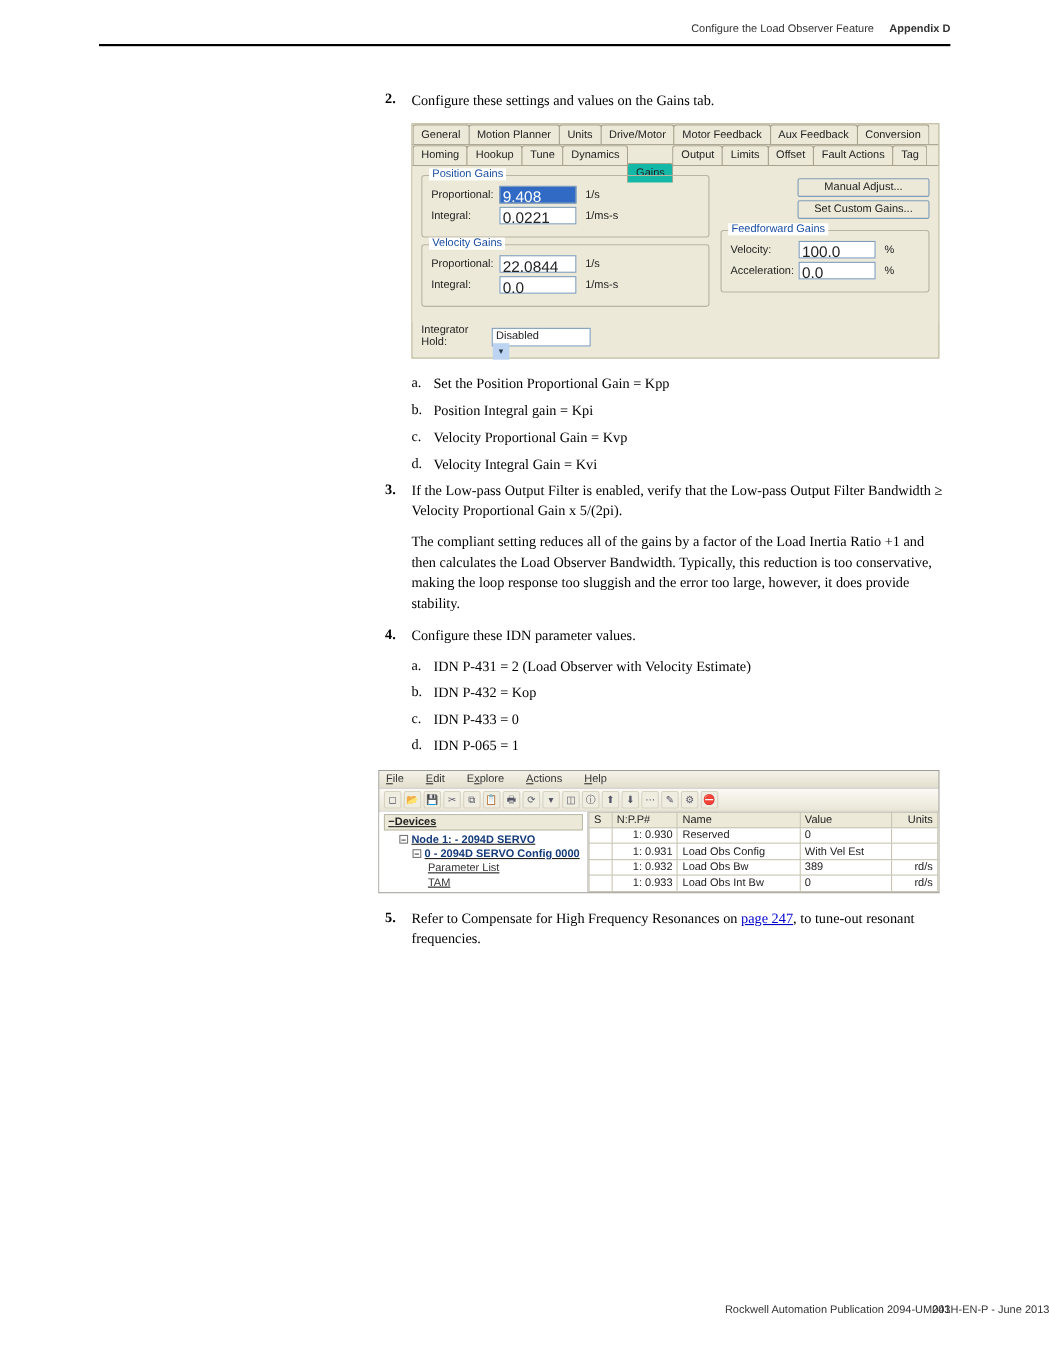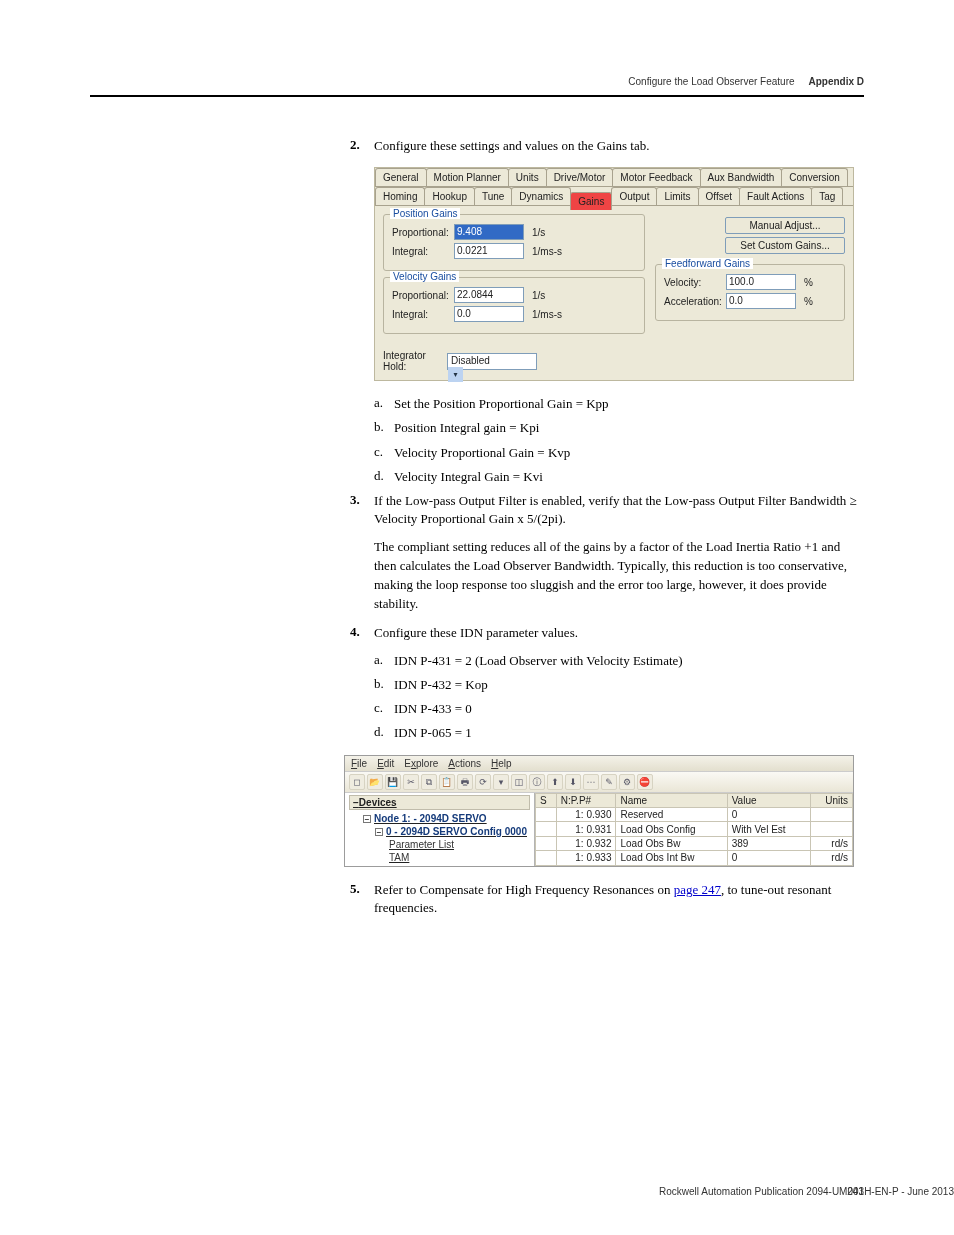--- a/index.html
+++ b/index.html
@@ -6,21 +6,21 @@
   body {
     font-family: Georgia, 'Times New Roman', serif;
     font-size: 13px;
     color: #000;
     background: #fff;
     width: 954px;
     height: 1235px;
     position: relative;
   }
   .page {
-    padding: 76px 90px 40px 90px;
+    padding: 21px 90px 40px 90px;
   }
   .header {
     text-align: right;
     font-family: Arial, sans-serif;
     font-size: 10px;
     color: #333;
     padding-bottom: 8px;
     border-bottom: 2px solid #000;
     margin-bottom: 40px;
   }
@@ -51,42 +51,42 @@
   .tabs .tab {
     padding: 3px 7px;
     border: 1px solid #a8a28e;
     border-bottom: none;
     margin-right: -1px;
     background: #ece9d8;
     border-top-left-radius: 3px;
     border-top-right-radius: 3px;
     white-space: nowrap;
   }
-  .tabs .tab.active { background: #ef4444; position: relative; top: 5px; }
+  .tabs .tab.active { background: #14b8a6; position: relative; top: 16px; }
   .dlg1-body { background: #ece9d8; padding: 8px; display: flex; gap: 10px; }
   .left-col { flex: 1; }
   .right-col { width: 190px; }
   .fieldset {
     border: 1px solid #b8b4a0;
     border-radius: 3px;
     padding: 6px 8px 8px 8px;
     margin-bottom: 6px;
     position: relative;
   }
   .fieldset .legend {
     position: absolute; top: -7px; left: 6px;
     background: #ffffff; padding: 0 3px;
     color: #1a4ea0; font-size: 10px;
   }
   .gain-row { display: flex; align-items: center; margin: 3px 0; }
   .gain-row .lbl { width: 62px; }
   .gain-row .txt {
     width: 70px; height: 16px;
     border: 1px solid #7f9db9; background: #fff;
-    padding: 1px 2px; font-size: 10px;
+    padding: 1px 2px; font-size: 14px;
   }
   .gain-row .txt.sel { background: #316ac5; color: #fff; }
   .gain-row .unit { margin-left: 8px; }
   .btn-stack { margin-bottom: 10px; }
   .btn {
     display: block; width: 120px; margin: 3px 0 3px auto;
     border: 1px solid #7f9db9; background: #ece9d8;
     padding: 2px 4px; font-size: 10px; text-align: center;
     border-radius: 2px;
   }
@@ -102,21 +102,21 @@
   
   .dlg2 {
     margin: 12px 0 14px -6px;
     width: 510px;
     font-family: Tahoma, Arial, sans-serif;
     font-size: 10px;
     color: #222;
     background: #ece9d8;
     border: 1px solid #9c9c9c;
   }
-  .menubar { display: flex; gap: 10px; padding: 2px 6px; background: linear-gradient(#f4f2e9,#e3dfce); }
+  .menubar { display: flex; gap: 20px; padding: 2px 6px; background: linear-gradient(#f4f2e9,#e3dfce); }
   .menubar span { color: #333; font-size: 10px; }
   .menubar span u { text-decoration: underline; }
   .toolbar { display: flex; gap: 2px; padding: 2px 4px; background: linear-gradient(#faf9f4,#eae6d6); border-top:1px solid #ccc; border-bottom:1px solid #ccc; }
   .tbbtn { width: 16px; height: 16px; background:#efece0; border:1px solid #d7d3c2; border-radius:2px; font-size:9px; line-height:14px; text-align:center; color:#556; }
   .grid-area { display: flex; background: #fff; }
   .tree {
     width: 190px; border-right: 1px solid #b4b4b4;
     background: #fff; padding: 2px 4px; text-decoration: underline;
   }
   .tree .head { background: #ece9d8; border: 1px solid #c0bcab; padding: 1px 3px; font-weight: bold; margin-bottom: 2px; }
@@ -158,21 +158,21 @@
       <div class="step-text">Configure these settings and values on the Gains tab.</div>
     </div>
 
     <div class="dlg1">
       <div class="tabs">
         <div class="tab">General</div>
         <div class="tab">Motion Planner</div>
         <div class="tab">Units</div>
         <div class="tab">Drive/Motor</div>
         <div class="tab">Motor Feedback</div>
-        <div class="tab">Aux Bandwidth</div>
+        <div class="tab">Aux Feedback</div>
         <div class="tab">Conversion</div>
       </div>
       <div class="tabs">
         <div class="tab">Homing</div>
         <div class="tab">Hookup</div>
         <div class="tab">Tune</div>
         <div class="tab">Dynamics</div>
         <div class="tab active">Gains</div>
         <div class="tab">Output</div>
         <div class="tab">Limits</div>

